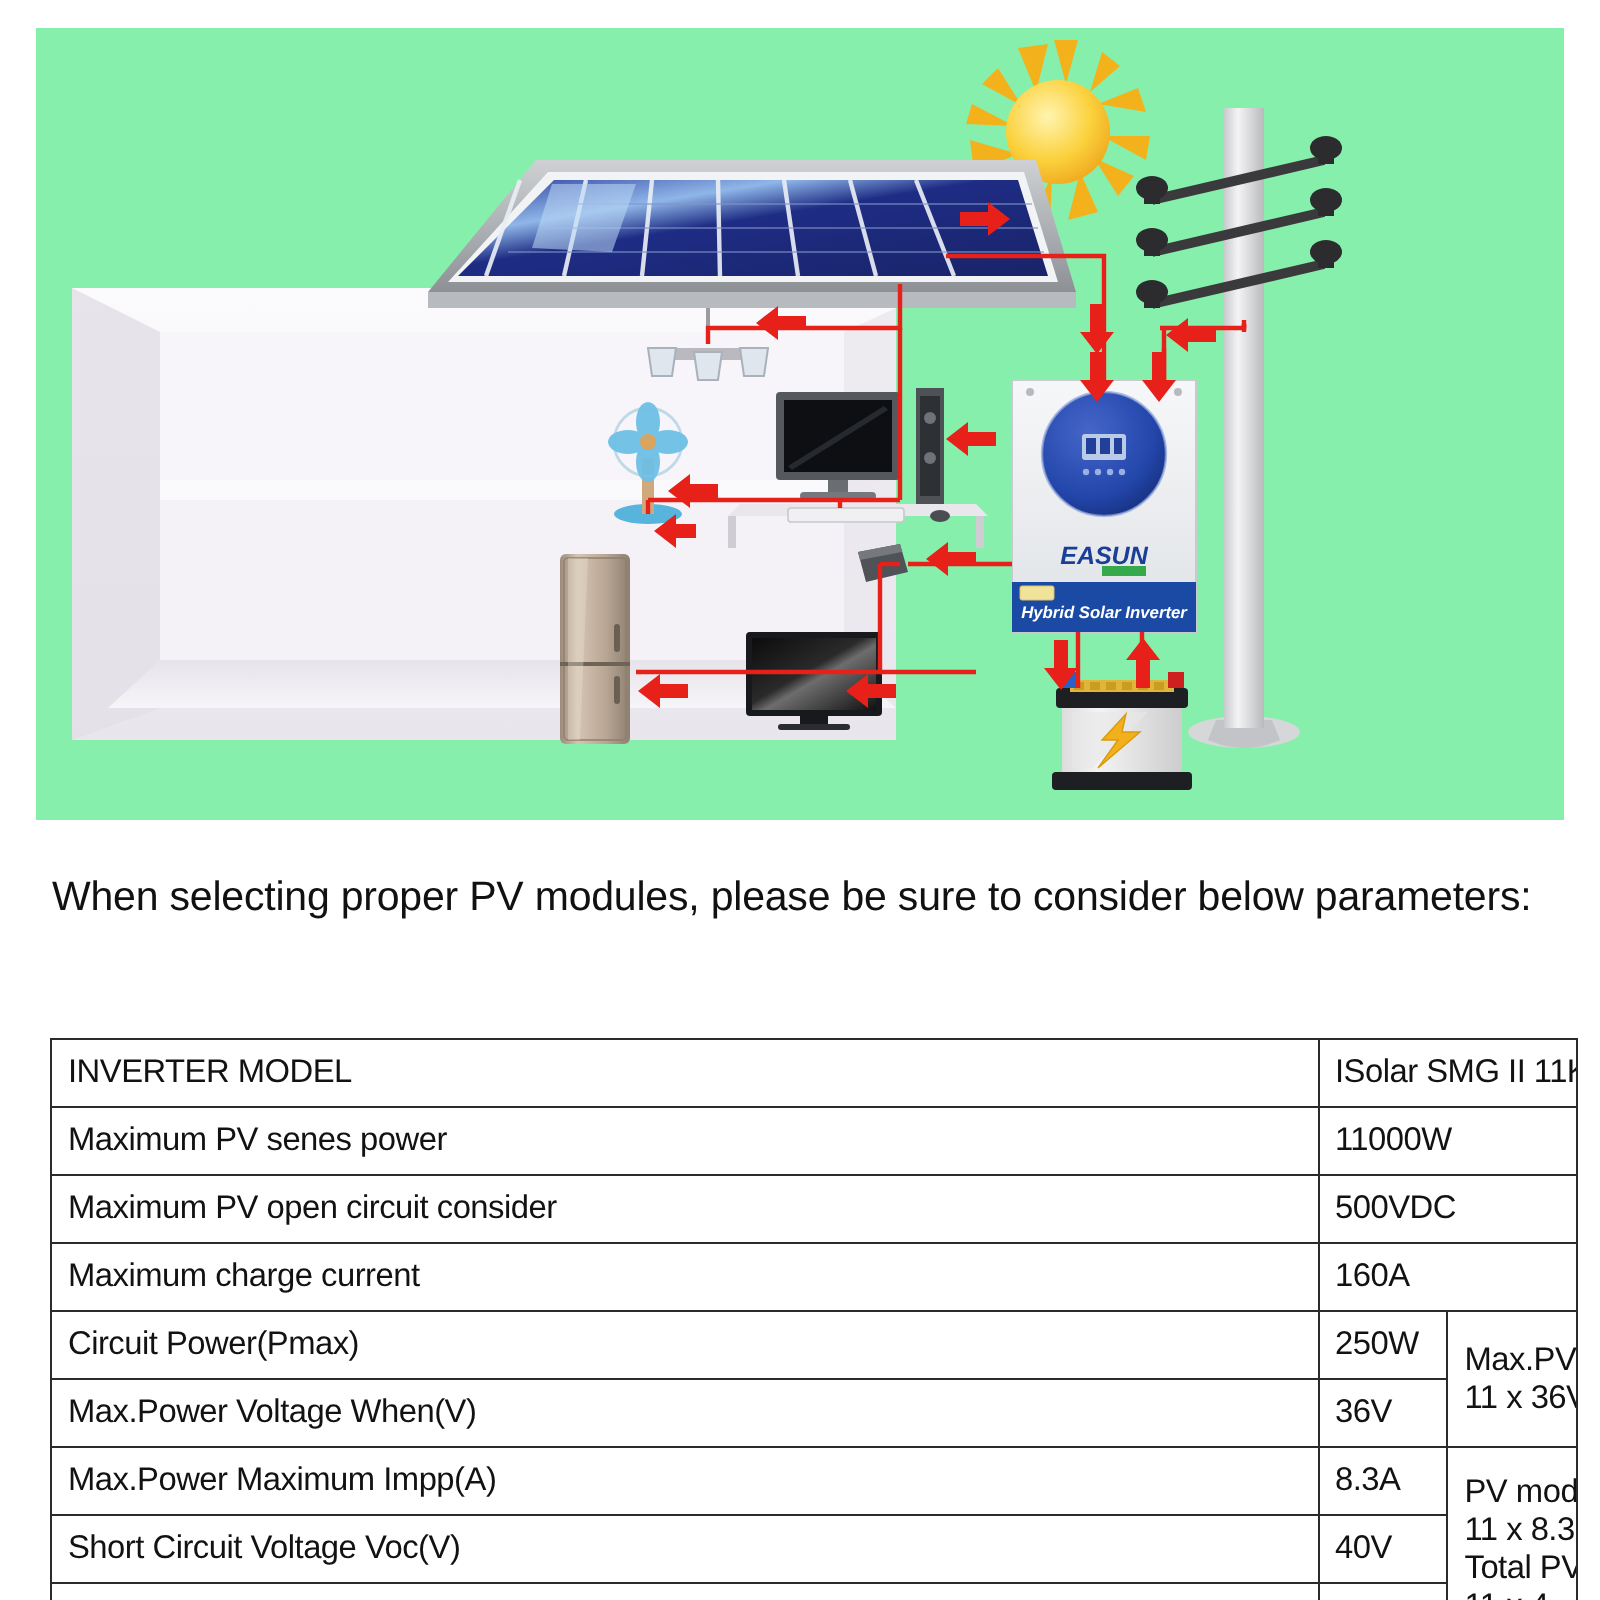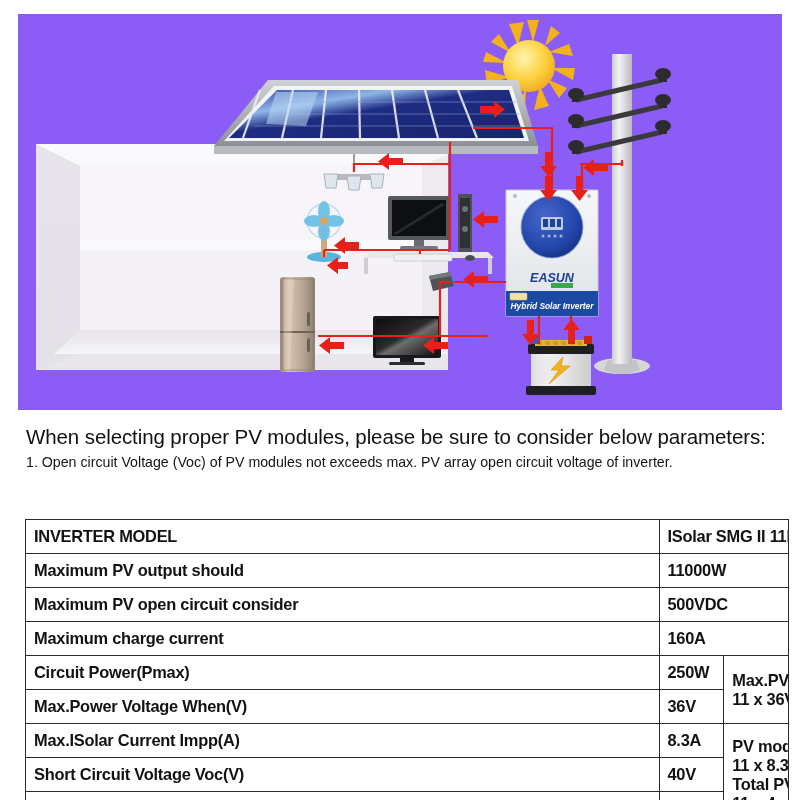--- a/index.html
+++ b/index.html
@@ -16,39 +16,40 @@
     position: relative;
   }
 
   
   #illustration {
     position: absolute;
     left: 18px;
     top: 14px;
     width: 764px;
     height: 396px;
-    background: #8b5cf6;
+    background: #86efac;
     overflow: hidden;
   }
 
   .ill-svg { position:absolute; left:0; top:0; }
 
   
   #intro {
     position: absolute;
     left: 26px;
     top: 424px;
     width: 760px;
   }
   .intro-head {
     font-size: 20.5px;
     line-height: 26px;
     letter-spacing: -0.1px;
     color: #111;
     white-space: nowrap;
+    margin-top: 12px;
   }
   .intro-line {
     font-size: 14.2px;
     line-height: 24px;
     color: #151515;
     white-space: nowrap;
   }
   .intro-line:first-of-type { margin-top: 4px; }
 
   
@@ -59,21 +60,21 @@
     width: 764px;
     border-collapse: collapse;
     table-layout: fixed;
   }
   #spec-table td {
     border: 1.6px solid #2b2b2b;
     padding: 0 0 0 8px;
     height: 33px;
     vertical-align: middle;
     font-size: 16.4px;
-    font-weight: bold;
+    font-weight: normal;
     color: #121212;
     letter-spacing: -0.25px;
     overflow: hidden;
     white-space: nowrap;
   }
   td.c-label { width: 353px; }
   td.c-value { width: 65px; font-weight: bold; }
   td.c-note  { width: 346px; }
 
   td.model-name {
@@ -398,31 +399,30 @@
 
       <path d="M518,306 v14 h-5 l8.5,11 8.5,-11 h-5 v-14 z" transform="translate(-9,0)"></path>
 
       <path d="M556,330 v-14 h-5 l8.5,-11 8.5,11 h-5 v14 z" transform="translate(-6,0)"></path>
     </g>
   </svg>
 </div>
 
 <div id="intro">
   <div class="intro-head">When selecting proper PV modules, please be sure to consider below parameters:</div>
-  <div class="intro-line">1. Open circuit Voltage (Voc) of PV modules not exceeds max. PV array open circuit voltage of inverter.</div>
 </div>
 
 <table id="spec-table">
   <tbody>
     <tr>
       <td class="c-label">INVERTER MODEL</td>
       <td class="c-value model-name" colspan="2">ISolar SMG II 11KP  WIFI</td>
     </tr>
     <tr>
-      <td class="c-label">Maximum PV output should</td>
+      <td class="c-label">Maximum PV senes power</td>
       <td class="c-value" colspan="2">11000W</td>
     </tr>
     <tr>
       <td class="c-label">Maximum PV open circuit consider</td>
       <td class="c-value" colspan="2">500VDC</td>
     </tr>
     <tr>
       <td class="c-label">Maximum charge current</td>
       <td class="c-value" colspan="2">160A</td>
     </tr>
@@ -432,21 +432,21 @@
       <td class="c-note note-cell" rowspan="2">
         <span class="note-l">Max.PV module numbers in senes</span>
         <span class="note-l">11 x 36V ≈60～500VDC</span>
       </td>
     </tr>
     <tr>
       <td class="c-label">Max.Power Voltage When(V)</td>
       <td class="c-value">36V</td>
     </tr>
     <tr>
-      <td class="c-label">Max.ISolar Current Impp(A)</td>
+      <td class="c-label">Max.Power Maximum Impp(A)</td>
       <td class="c-value">8.3A</td>
       <td class="c-note note-cell" rowspan="3">
         <span class="note-l">PV module numbers in parallel</span>
         <span class="note-l">11 x 8.3 &lt; 160A</span>
         <span class="note-l">Total PV module numbers</span>
         <span class="note-l">11 x 4 = 44</span>
       </td>
     </tr>
     <tr>
       <td class="c-label">Short Circuit Voltage Voc(V)</td>

